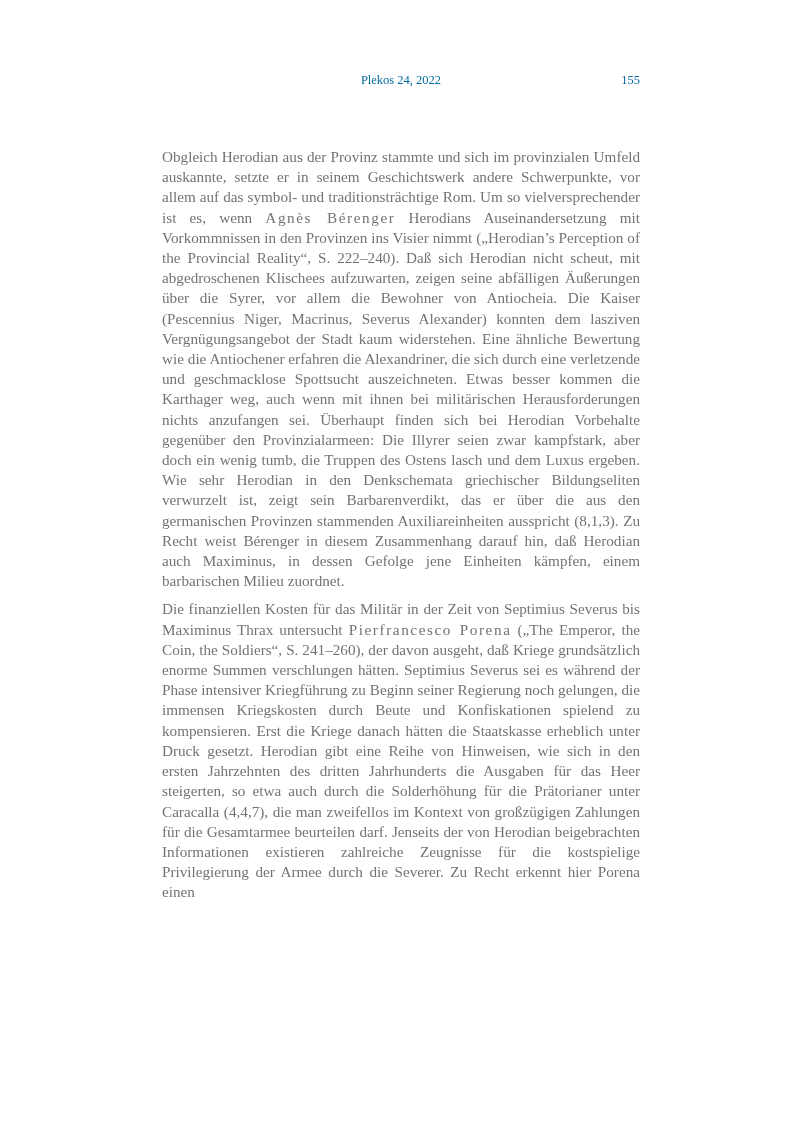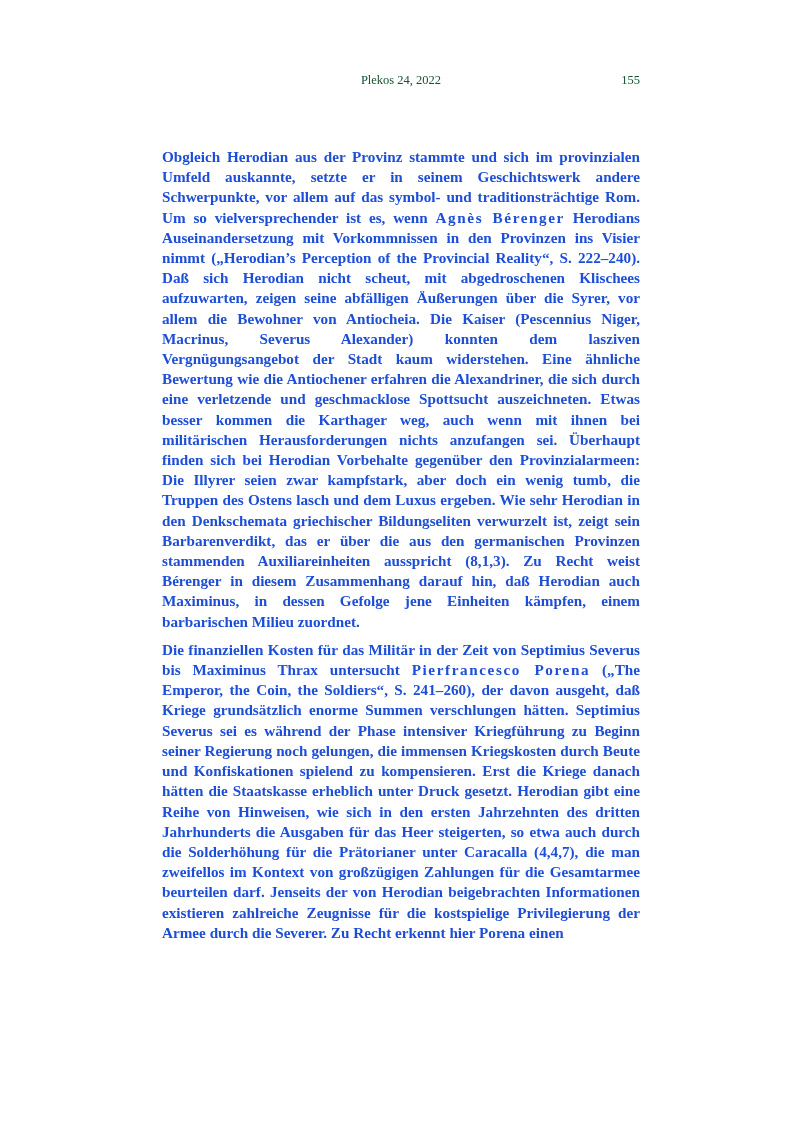--- a/index.html
+++ b/index.html
@@ -1,27 +1,27 @@
 <!DOCTYPE html>
 <html><head>
 <meta charset="utf-8">
 <style>
   html, body { margin: 0; padding: 0; background: #ffffff; }
   body { width: 799px; height: 1131px; position: relative; overflow: hidden; }
   .page { position: absolute; left: 0; top: 0; width: 799px; height: 1131px; background: #fff; }
   .running-head {
     position: absolute; top: 73px; left: 162px; width: 478px; height: 18px;
-    font-family: "Liberation Serif", serif; font-size: 12.5px; color: #14532d;
+    font-family: "Liberation Serif", serif; font-size: 12.5px; color: #0369a1;
   }
   .running-title { position: absolute; left: 0; right: 0; text-align: center; top: 0; }
   .page-number { position: absolute; right: 0; top: 0; }
   .body-text {
     position: absolute; left: 162px; top: 147px; width: 478px;
     font-family: "Liberation Serif", serif; font-size: 15.2px; line-height: 20.2px;
-    color: #1d4ed8; text-align: justify; hyphens: manual; font-weight: bold;
+    color: #737373; text-align: justify; hyphens: manual;
   }
   .body-text p { margin: 0 0 8px 0; }
   .spaced { letter-spacing: 1.6px; }
 </style>
 </head>
 <body>
 
 <div class="page">
   <div class="running-head">
     <span class="running-title">Plekos 24, 2022</span>

